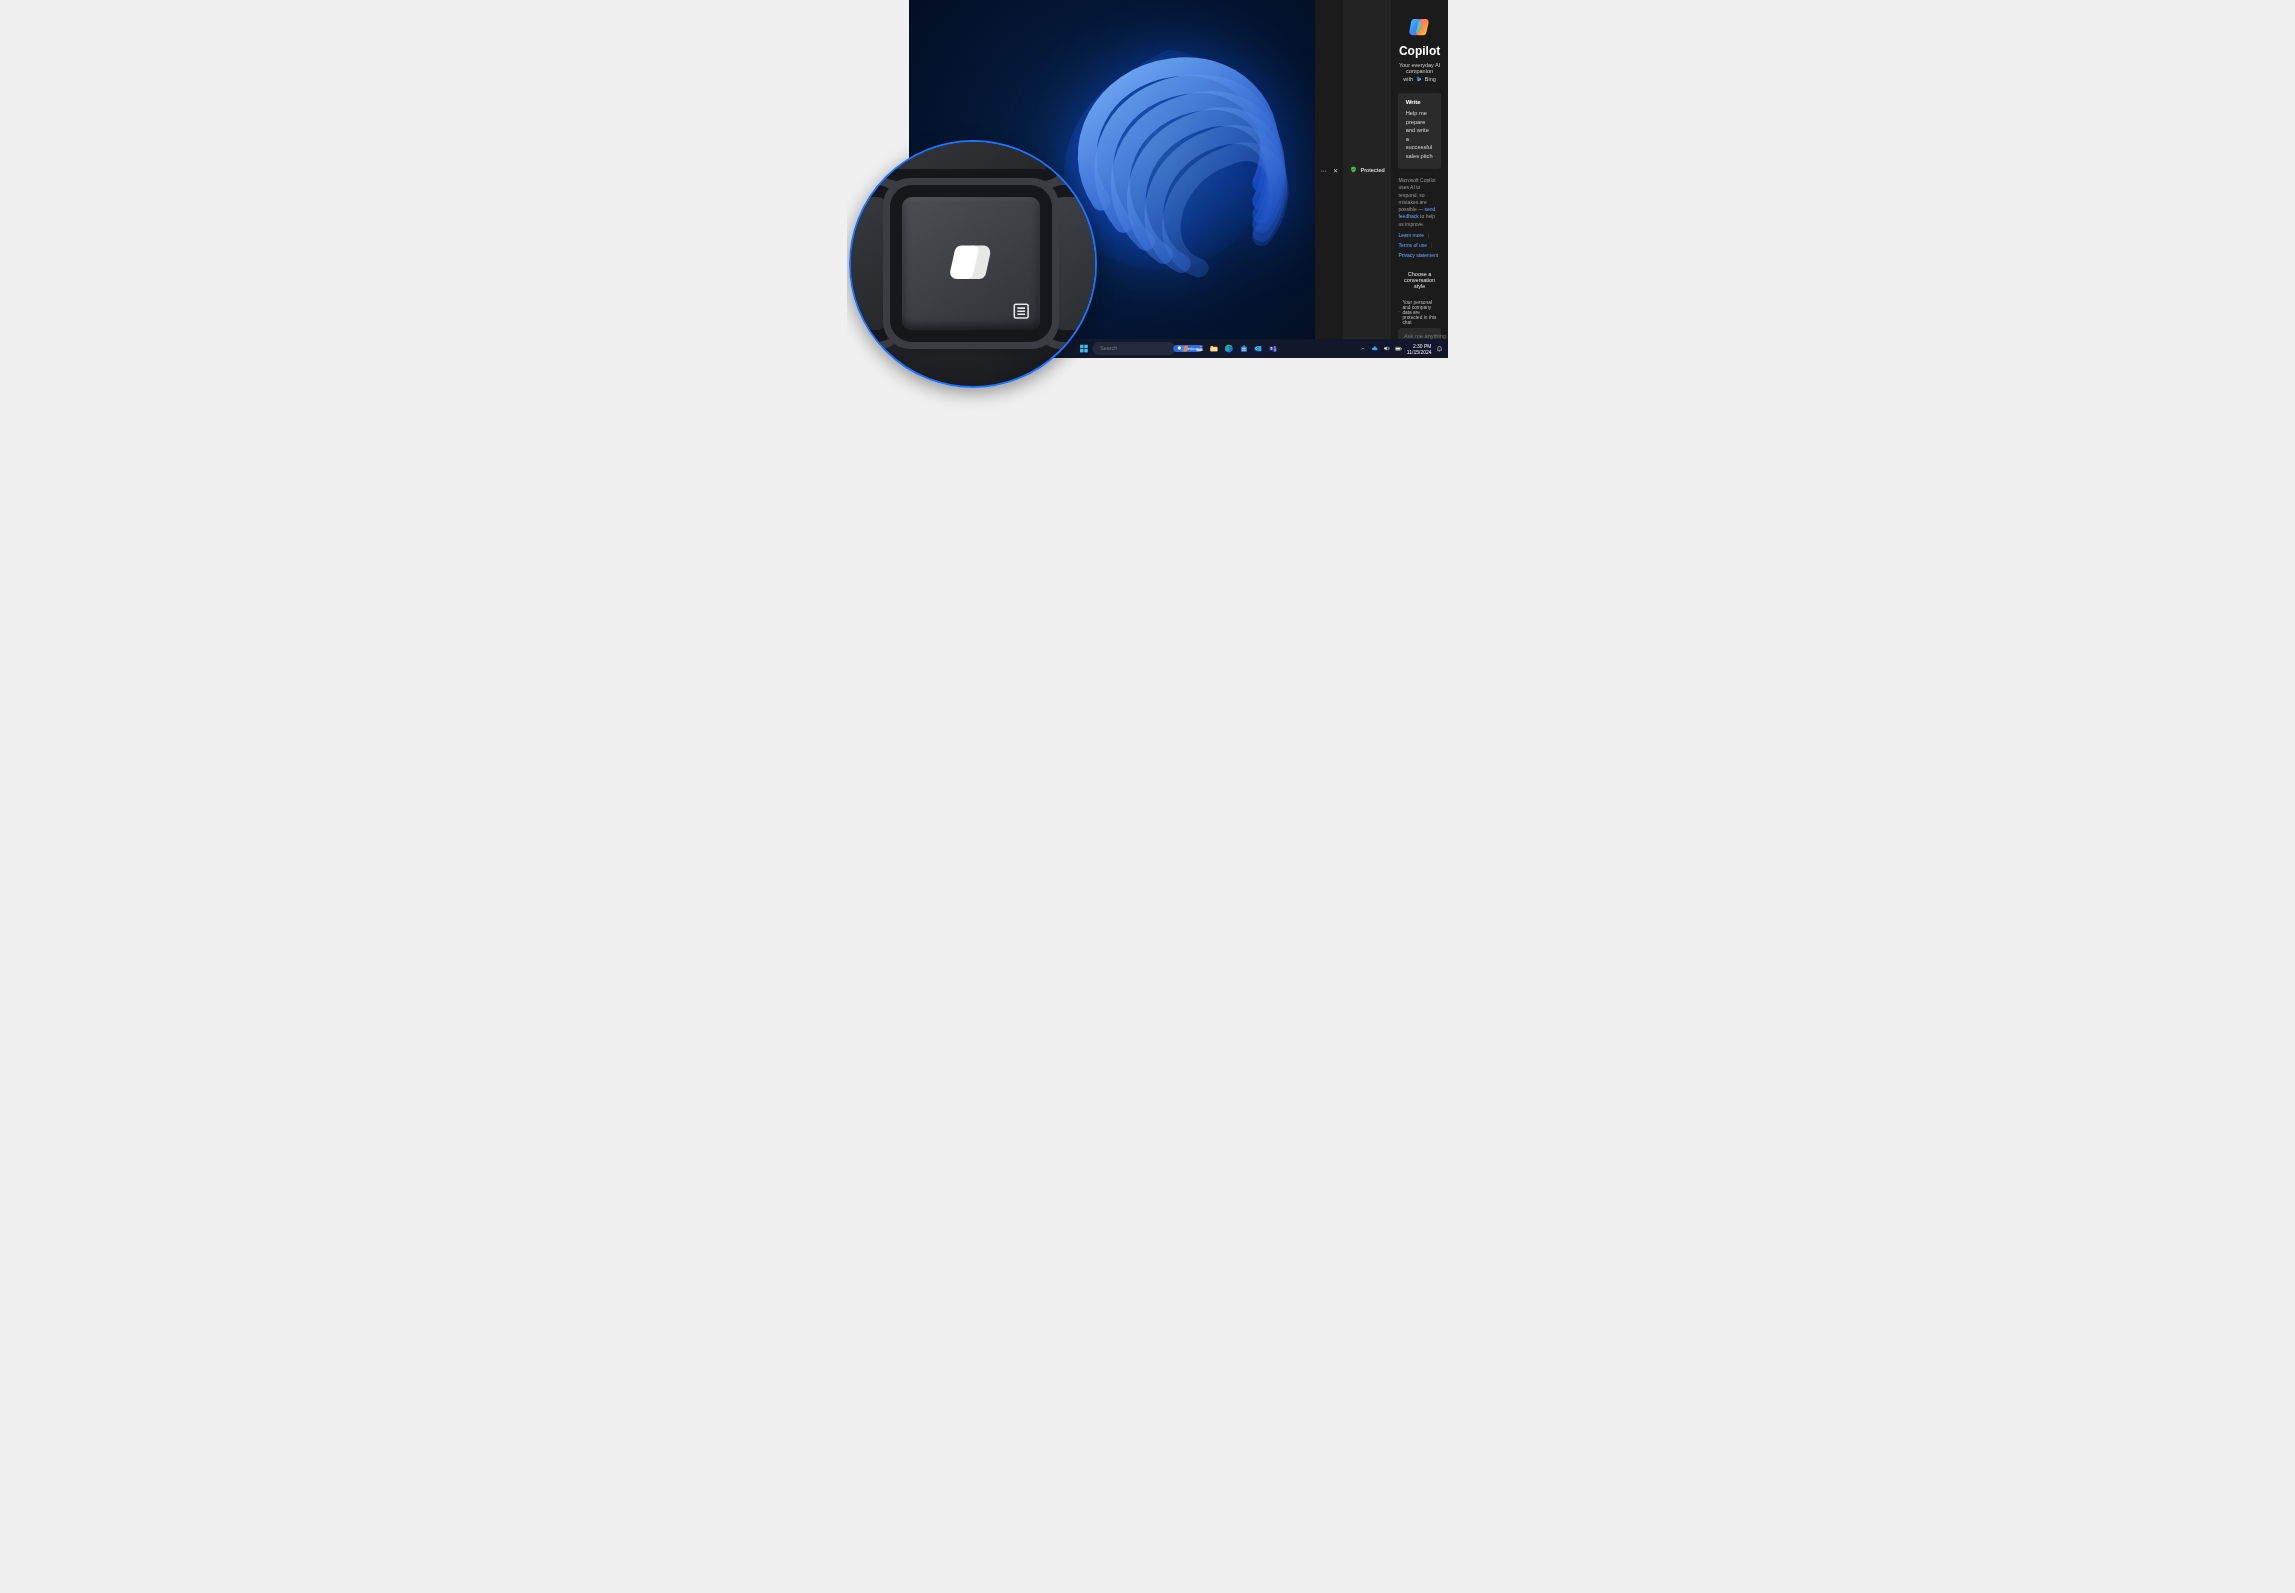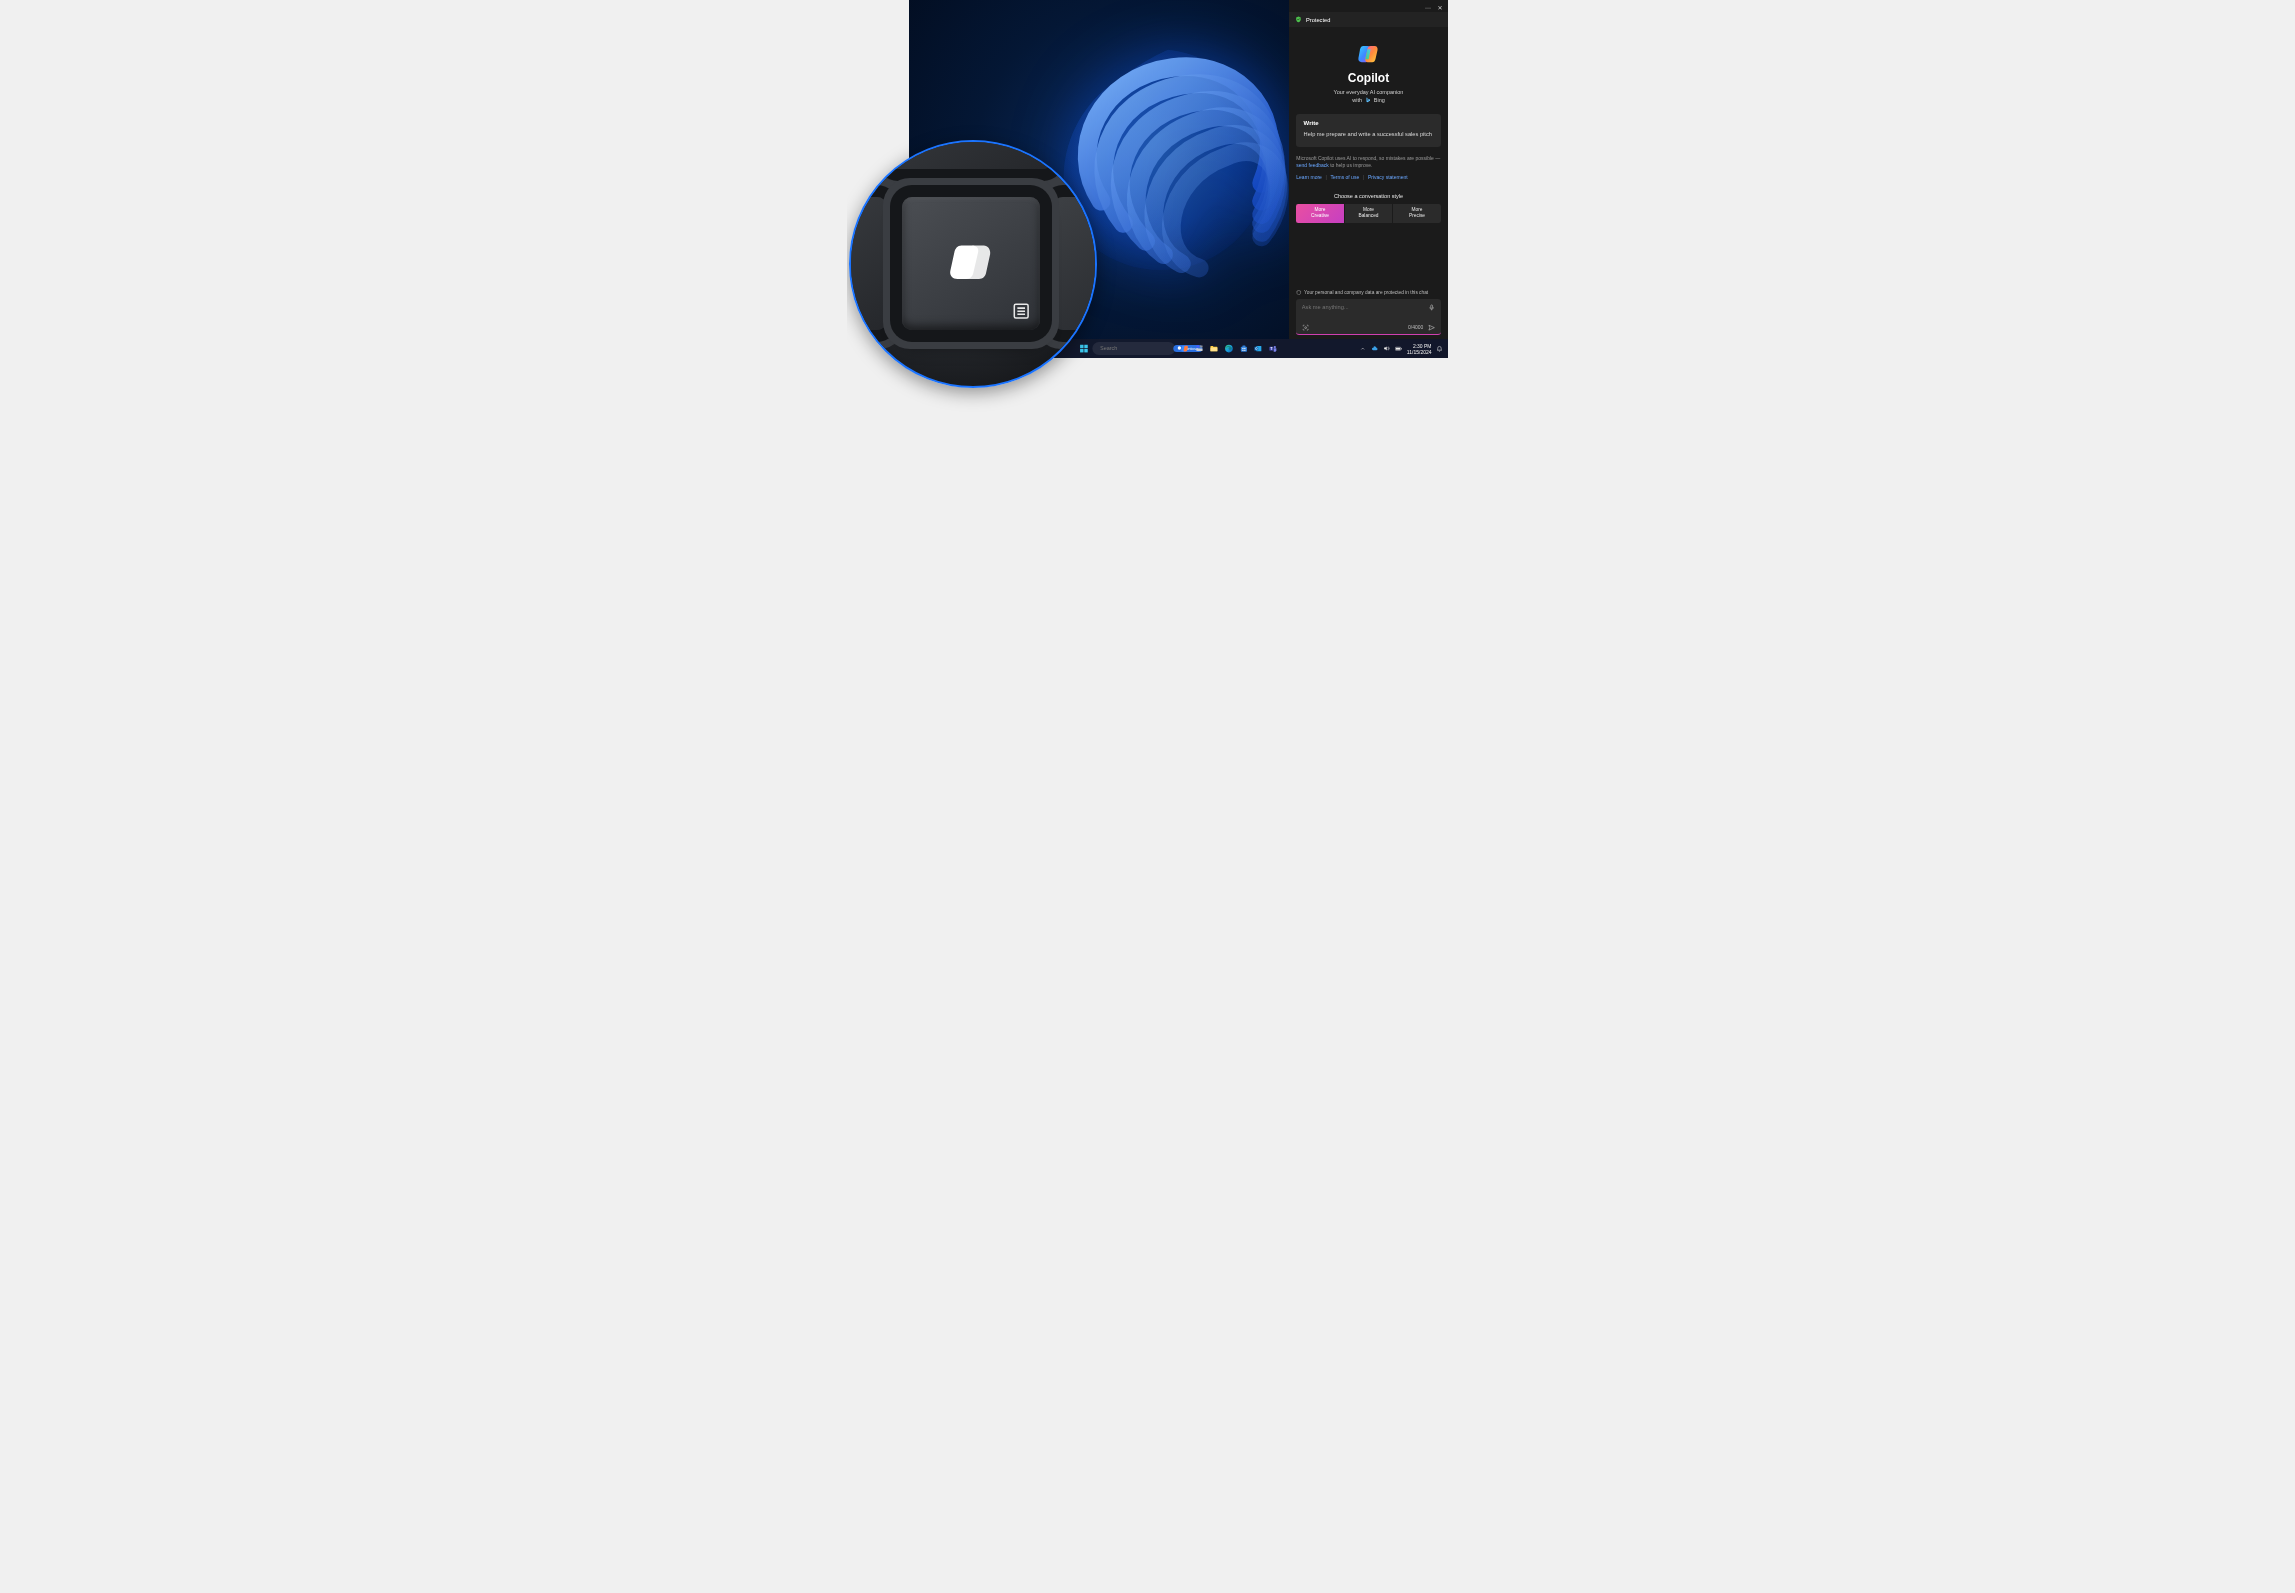--- a/index.html
+++ b/index.html
@@ -89,25 +89,25 @@
     color: #eee;
   }
   .clock { text-align: right; line-height: 1.2; font-size: 5px; }
   .tray-icon { width: 7.3px; height: 7.3px; display: flex; align-items: center; justify-content: center; cursor: pointer; }
 
   
   .copilot {
     position: absolute;
     right: 0; top: 0;
     bottom: 19px;
-    width: 159px;
+    width: 133px;
     background: #1b1b1b;
     color: #e6e6e6;
     display: flex;
-    flex-direction: column;
+    flex-direction: row;
     font-size: 5.5px;
   }
   .cp-top {
     display: flex;
     justify-content: flex-end;
     align-items: center;
     gap: 6.4px;
     padding: 3.7px 5.5px 1.8px;
     color: #ccc;
   }

